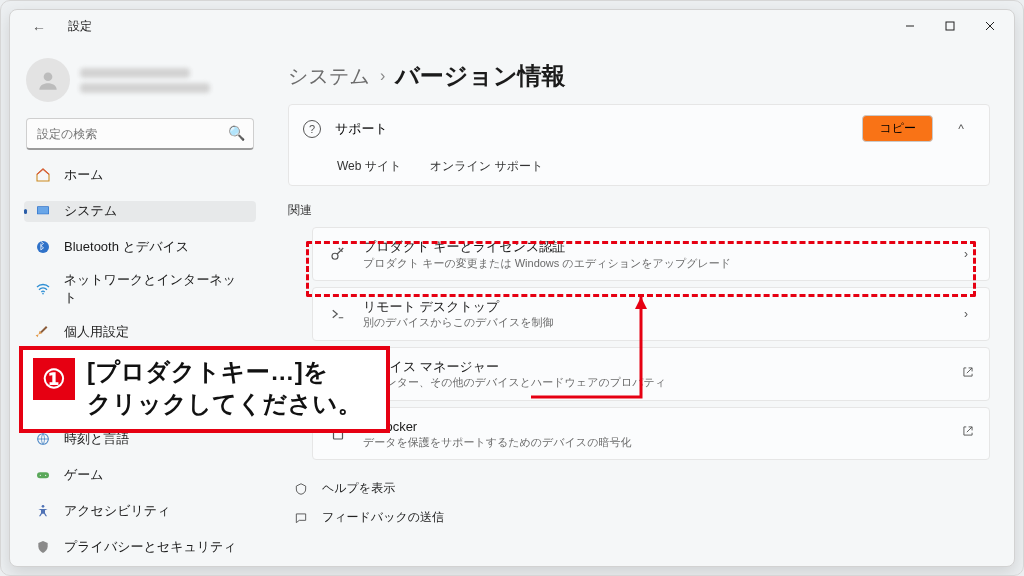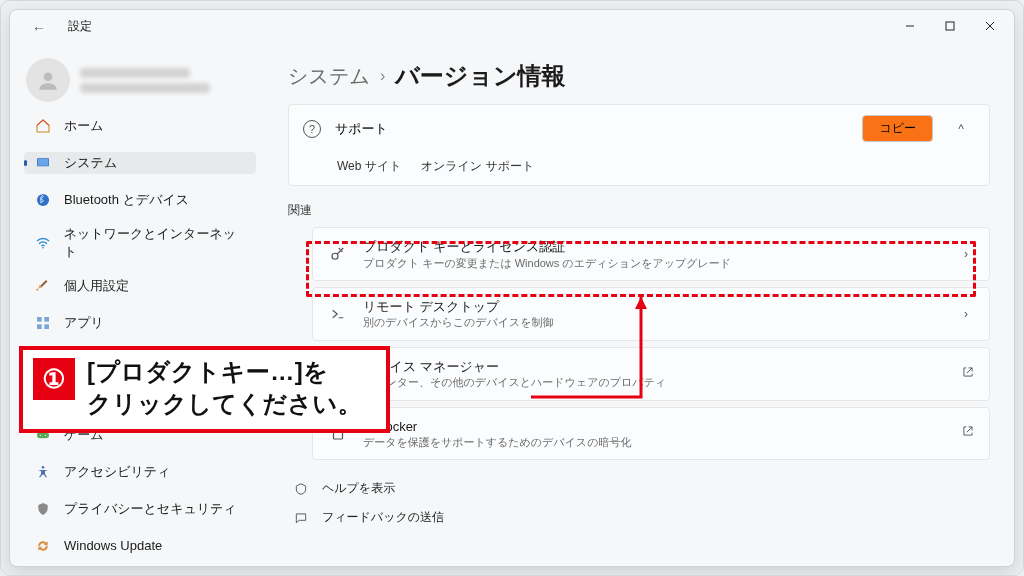--- a/index.html
+++ b/index.html
@@ -41,21 +41,21 @@
 .crumbs .cr1 { font-size: 20px; color: #6c6c6c; }
 .crumbs .sep { font-size: 16px; color: #888; }
 .crumbs .cr2 { font-size: 24px; font-weight: 600; color: #1b1b1b; }
 
 .card { background: #fbfcfd; border: 1px solid #e6e6e6; border-radius: 4px; margin-bottom: 6px; }
 .support-row { display: flex; align-items: center; padding: 10px 14px; gap: 14px; }
 .support-row .qicon { width: 18px; height:18px; border:1.4px solid #555; border-radius:50%; display:flex; align-items:center; justify-content:center; font-size:11px; color:#555; }
 .support-row .lbl { font-size: 13px; flex:1; }
 .copy-btn { border:1px solid #c9c9c9; background:#f97316; border-radius:4px; padding: 4px 16px; font-size: 12px; }
 .exp-chev { width: 28px; text-align:center; color:#555; font-size: 12px; }
-.support-sub { padding: 6px 8px 10px 48px; display:flex; gap: 19px; font-size: 12px; color: #333; }
+.support-sub { padding: 6px 8px 10px 48px; display:flex; gap: 28px; font-size: 12px; color: #333; }
 
 .section-title { font-size: 12px; color: #333; margin: 16px 0 8px 0; }
 
 .setting-row { display:flex; align-items:center; padding: 10px 14px; gap:14px; position: relative; margin-left: 24px; }
 .setting-row .ricon { width:22px; display:flex; justify-content:center; }
 .setting-row .ricon svg { width:18px; height:18px; stroke:#555; fill:none; stroke-width:1.6; }
 .setting-row .rtxt { flex:1; }
 .setting-row .rt { font-size: 13px; color:#1b1b1b; line-height:1.35; }
 .setting-row .rd { font-size: 11px; color:#6a6a6a; line-height:1.3; }
 .setting-row .chev { color:#555; font-size:12px; width:18px; text-align:center; }
@@ -114,20 +114,24 @@
           <svg viewBox="0 0 24 24">
                 <circle cx="12" cy="9" r="4"></circle>
                 <path d="M4 21c0-4 4-6 8-6s8 2 8 6"></path>
               </svg>
         </div>
         <div class="acct-text">
               <div class="l1"></div>
               <div class="l2"></div>
             </div>
       </div>
+      <div class="search">
+        <input type="text" placeholder="設定の検索" style="">
+        <span class="mag">🔍</span>
+      </div>
       <div class="nav">
         <div class="nav-item">
           <span class="ico">
                 <svg viewBox="0 0 24 24">
                   <path d="M3 11l9-8 9 8v10H3z" fill="none" stroke="#cc8a1f" stroke-width="1.6"></path>
                   <path d="M3 11l9-8 9 8" fill="none" stroke="#d95b3f" stroke-width="1.8"></path>
                 </svg>
               </span>
           <span>ホーム</span>
         </div>
@@ -215,29 +219,20 @@
               </span>
           <span>アクセシビリティ</span>
         </div>
         <div class="nav-item">
           <span class="ico">
                 <svg viewBox="0 0 24 24">
                   <path d="M12 3l7 3v5c0 5-3 8-7 10-4-2-7-5-7-10V6z" fill="#8a8a8a"></path>
                 </svg>
               </span>
           <span>プライバシーとセキュリティ</span>
-        </div>
-        <div class="nav-item">
-          <span class="ico">
-                <svg viewBox="0 0 24 24">
-                  <path d="M5 12a7 7 0 0112-5l2-2v6h-6l2-2a4.5 4.5 0 00-7.5 3" fill="#d88e3a"></path>
-                  <path d="M19 12a7 7 0 01-12 5l-2 2v-6h6l-2 2a4.5 4.5 0 007.5-3" fill="#d88e3a"></path>
-                </svg>
-              </span>
-          <span>Windows Update</span>
         </div>
       </div>
     </div>
 
     <div class="main">
       <div class="crumbs">
         <span class="cr1">システム</span>
         <span class="sep">›</span>
         <span class="cr2">バージョン情報</span>
       </div>

